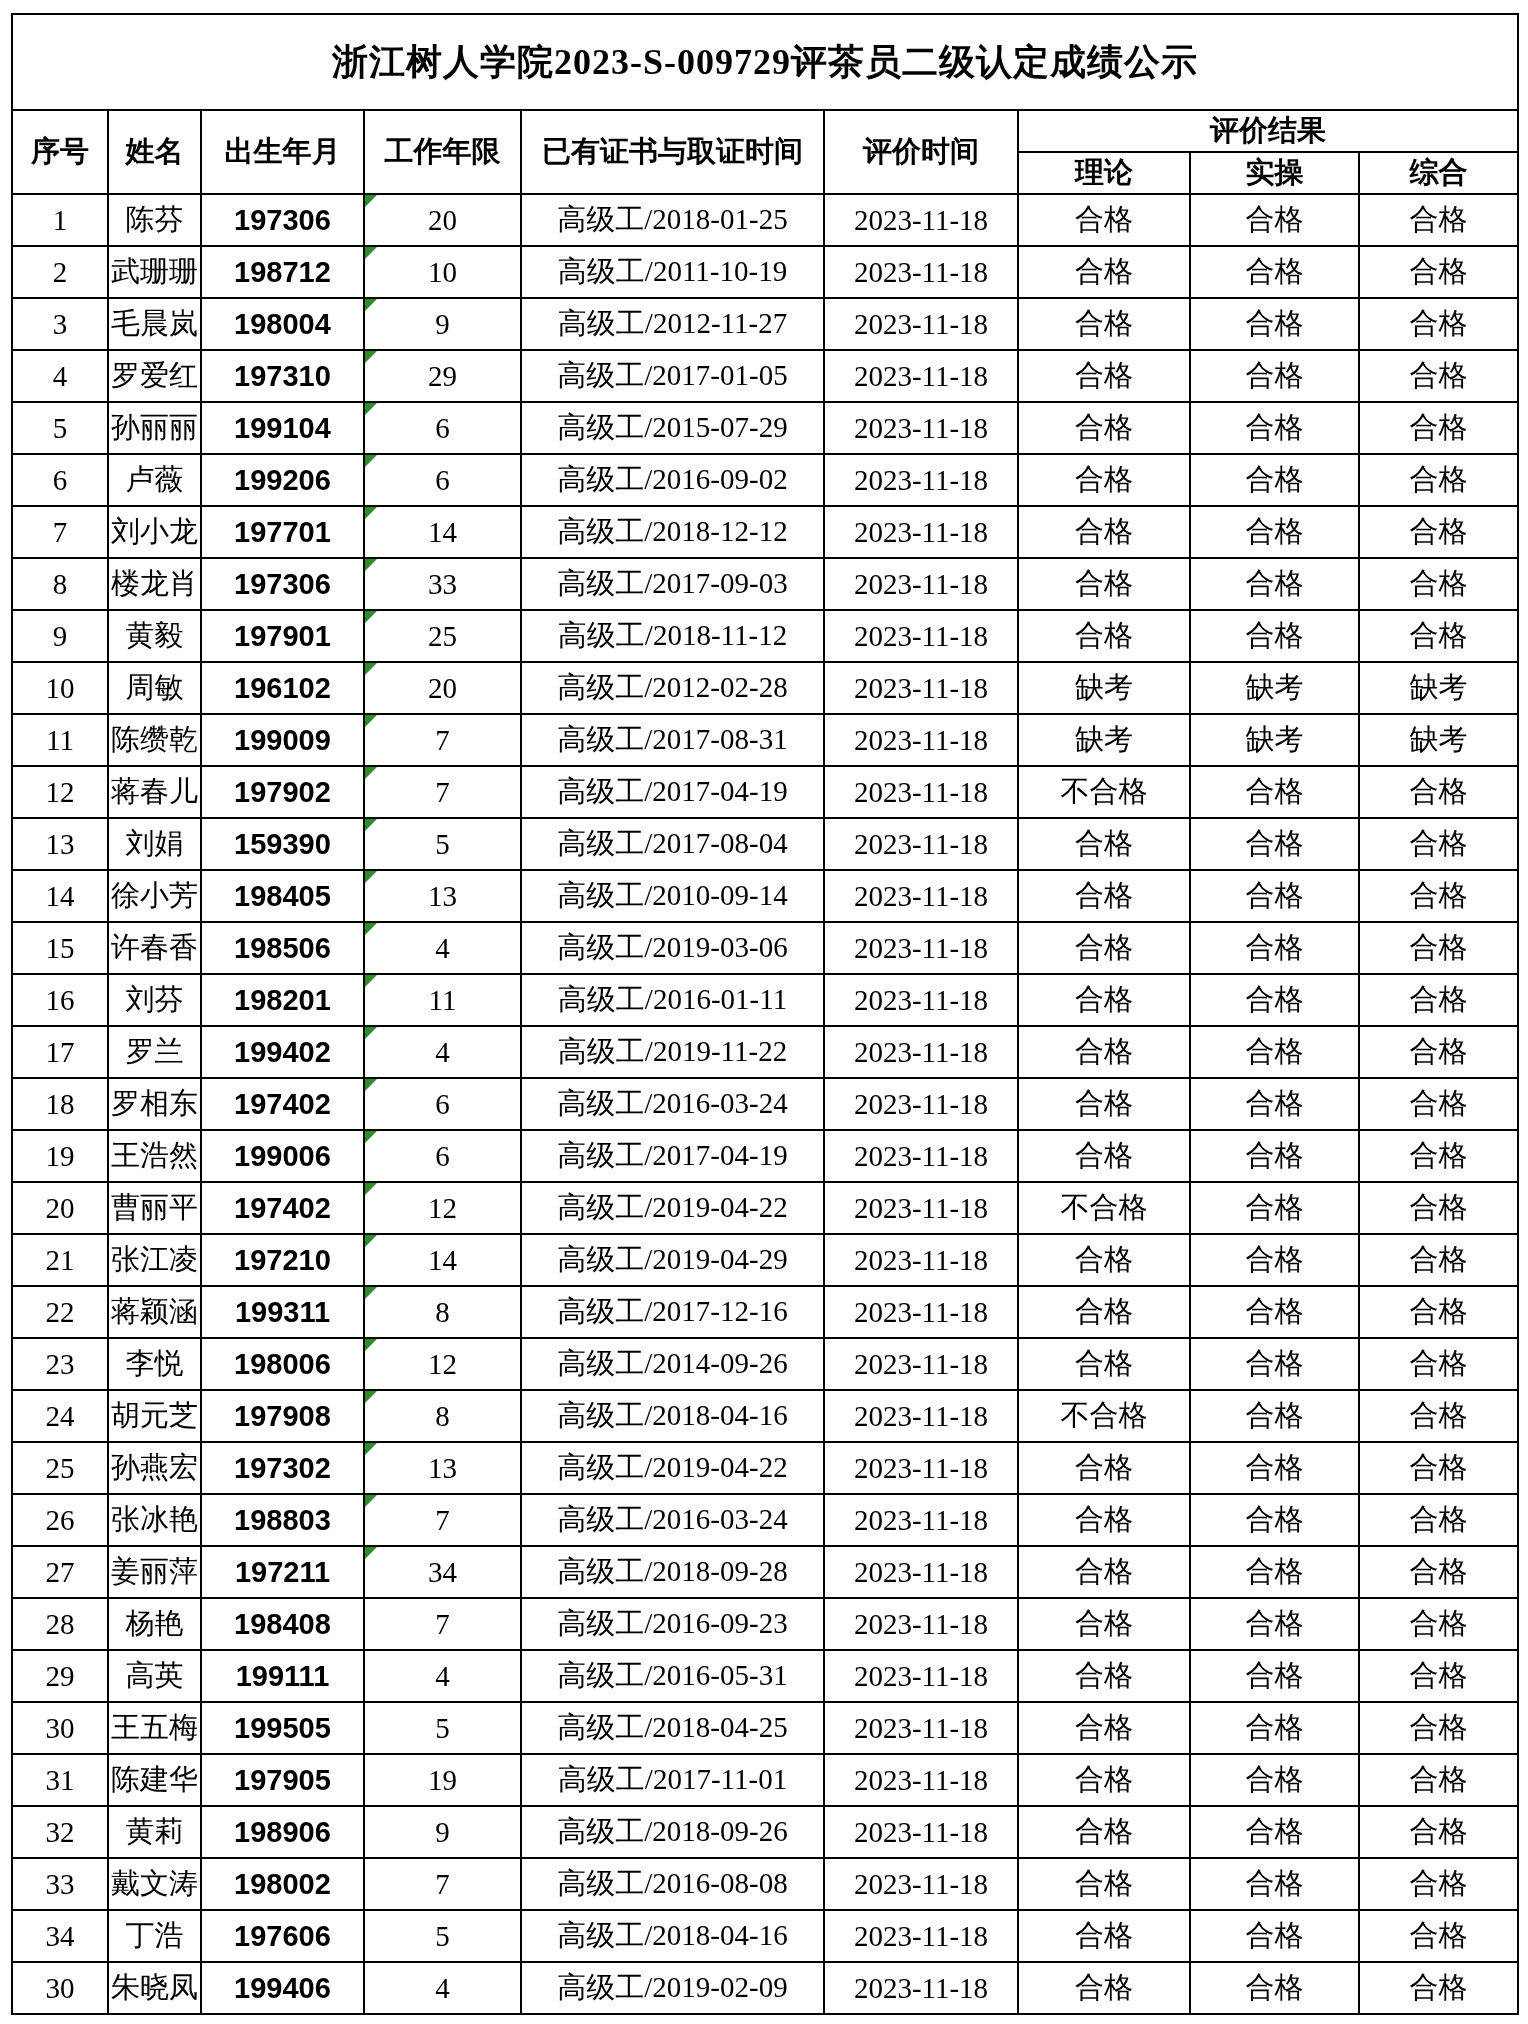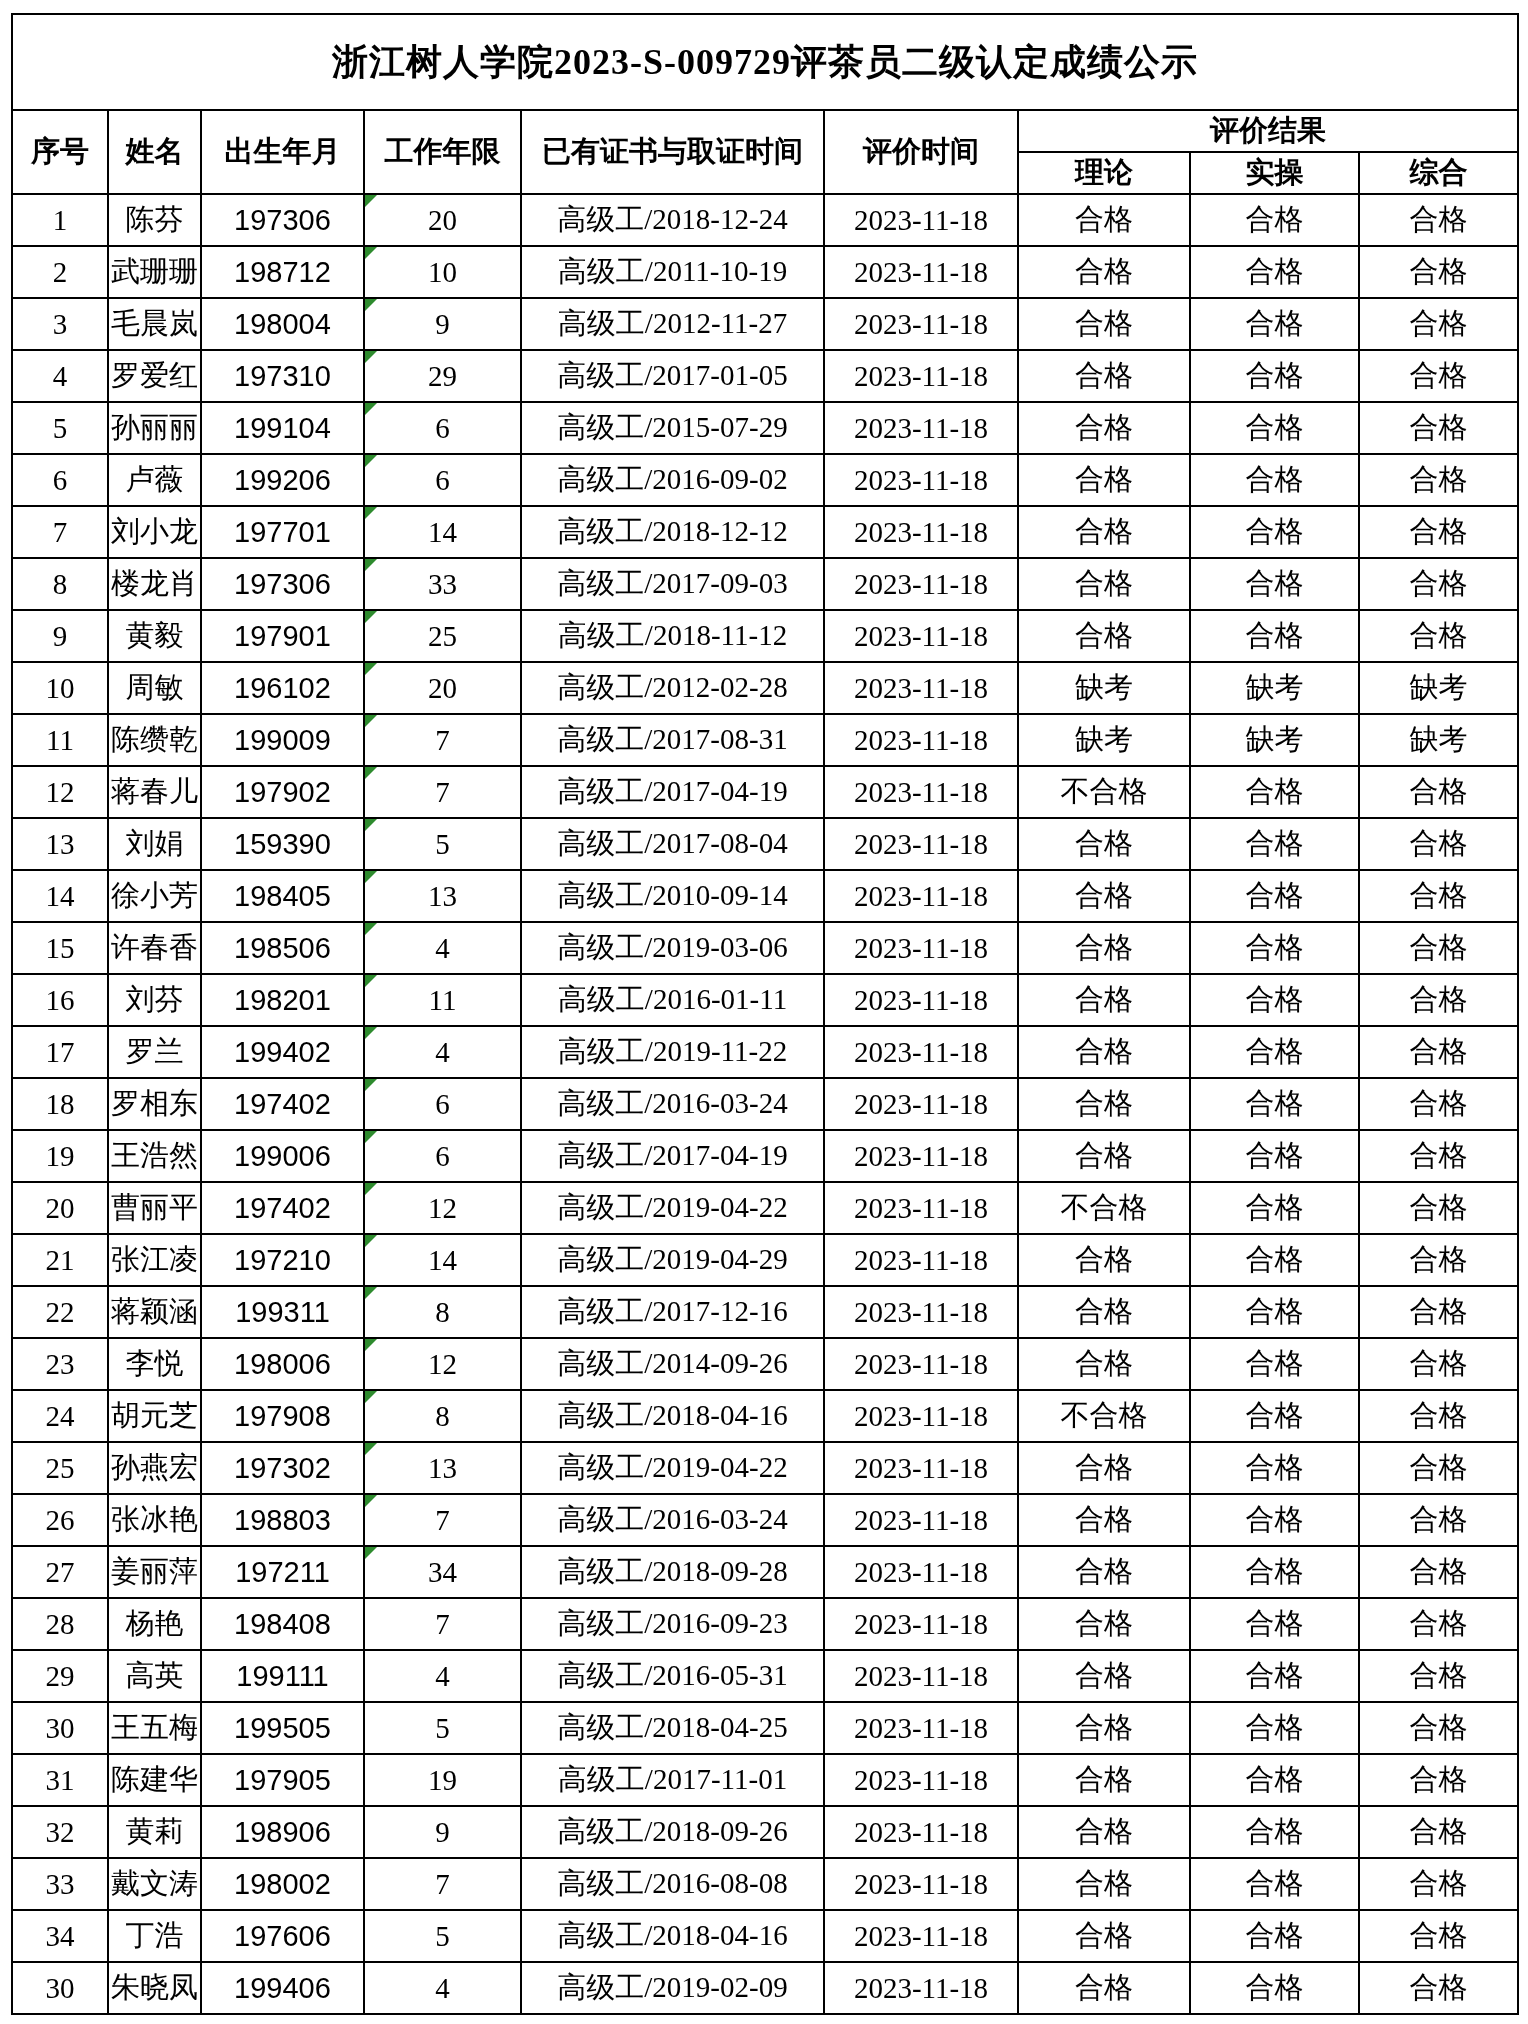--- a/index.html
+++ b/index.html
@@ -15,21 +15,21 @@
     border:2px solid #000;text-align:center;vertical-align:middle;
     padding:0;overflow:hidden;white-space:nowrap;
   }
   .title-row td{height:94px;font-size:36px;font-weight:bold;letter-spacing:1px;}
   .sheet thead th{font-weight:bold;font-size:29px;}
   tr.tier1 th{height:38px;}
   tr.tier2 th{height:40px;margin-left:40px;}
   .sheet tbody td{height:50px;font-size:29px;}
   td.birth{
     font-family:"Liberation Sans","DejaVu Sans",sans-serif;
-    font-weight:normal;font-size:29px;letter-spacing:0;
+    font-weight:bold;font-size:29px;letter-spacing:0;
   }
   td.years{position:relative;}
   td.years.flag::before{
     content:"";position:absolute;top:0;left:0;width:0;height:0;
     border-top:12px solid var(--flag-color,#2e8b2e);
     border-right:12px solid transparent;
   }
 </style>
 </head>
 <body>
@@ -64,21 +64,21 @@
       <th>实操</th>
       <th>综合</th>
     </tr>
   </thead>
   <tbody id="rows">
       <tr>
     <td>1</td>
     <td>陈芬</td>
     <td class="birth">197306</td>
     <td class="years flag">20</td>
-    <td>高级工/2018-12-24</td>
+    <td>高级工/2018-01-25</td>
     <td>2023-11-18</td>
     <td>合格</td>
     <td>合格</td>
     <td>合格</td>
   </tr>
       <tr>
     <td>2</td>
     <td>武珊珊</td>
     <td class="birth">198712</td>
     <td class="years flag">10</td>

